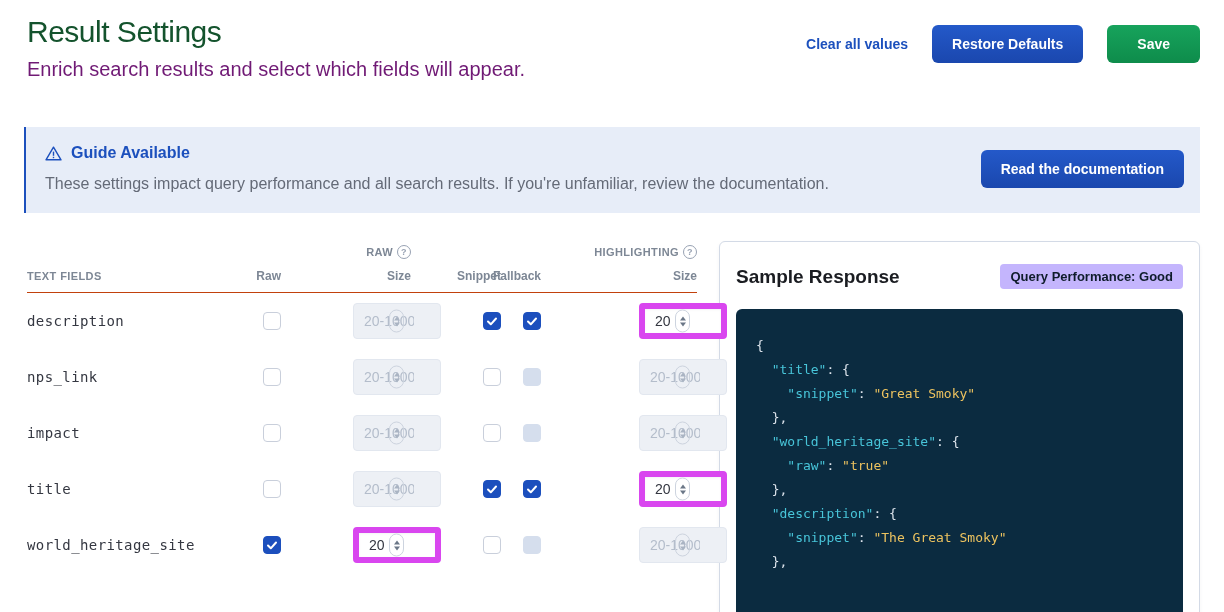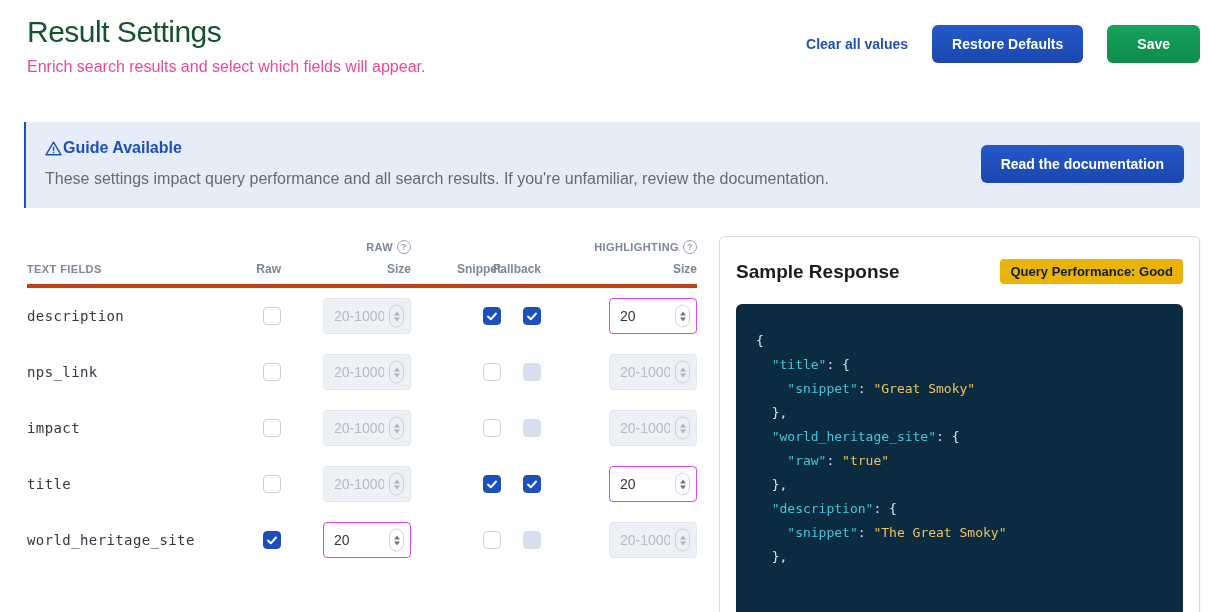--- a/index.html
+++ b/index.html
@@ -5,86 +5,86 @@
   * { margin:0; padding:0; box-sizing:border-box; }
   html,body { width:1224px; height:612px; overflow:hidden; background:#fff;
     font-family:"Liberation Sans", sans-serif; color:#343741; }
 
   .page { width:1224px; height:612px; position:relative; }
 
   
   .hdr { display:flex; justify-content:space-between; align-items:flex-start;
          padding:15px 24px 0 27px; }
   .hdr-title { font-size:30px; font-weight:500; color:#14532d; letter-spacing:-0.5px; }
-  .hdr-sub { margin-top:9px; font-size:16px; color:#ec4899; }
+  .hdr-sub { margin-top:9px; font-size:20px; color:#701a75; }
   .hdr-actions { display:flex; align-items:center; gap:24px; margin-top:10px; }
   .lnk { color:#1c50bd; font-weight:700; font-size:14px; text-decoration:none; cursor:pointer; white-space:nowrap; }
   .btn { display:inline-flex; align-items:center; justify-content:center;
          height:38px; border:none; border-radius:6px; font-weight:700; font-size:14px;
          color:#fff; cursor:pointer; font-family:"Liberation Sans", sans-serif; }
   .btn-blue { background:linear-gradient(180deg,#2459c9,#1a47ae); padding:0 20px; }
   .btn-green { background:linear-gradient(180deg,#17a35c,#0e8c4b); padding:12px 30px; }
 
   
   .callout { margin:46px 24px 0 24px; background:#e7edf8; border-left:2px solid #1c50bd;
              padding:17px 16px 20px 19px; display:flex; justify-content:space-between; align-items:center; }
   .callout-txt { }
-  .callout-title { display:flex; align-items:center; gap:1px; color:#1c50bd; font-size:16px; font-weight:600;text-align:center; }
+  .callout-title { display:flex; align-items:center; gap:9px; color:#1c50bd; font-size:16px; font-weight:600;text-align:center; }
   .callout-title svg { display:block; }
   .callout-body { margin-top:13px; font-size:16px; color:#646a77; }
   .callout .btn-blue { flex:0 0 auto; margin-left:34px; }
 
   
   .content { display:flex; justify-content:space-between; align-items:flex-start;
              padding:28px 24px 0 27px; }
 
   
   .tbl { width:670px; }
   .grid { display:grid; grid-template-columns:220px 34px 130px 90px 40px 156px; align-items:center; }
   .ghead { height:22px; }
   .gcell { display:flex; align-items:center; justify-content:flex-end; white-space:nowrap; }
   .group-label { font-size:11px; font-weight:700; letter-spacing:0.4px; color:#7d8795; display:flex; align-items:center; gap:4px; }
   .qicon { width:14px; height:14px; border:1px solid #98a2b3; border-radius:50%;
            font-size:9px; font-weight:700; color:#98a2b3; display:inline-flex; align-items:center; justify-content:center; }
-  .subhead { height:30px; border-bottom:4px solid #c2410c; padding-bottom:4px; }
+  .subhead { height:30px; border-bottom:1px solid #c2410c; padding-bottom:4px; }
   .col-label { font-size:12px; font-weight:700; color:#7d8795; }
   .col-first { justify-content:flex-start; font-size:11px; letter-spacing:0.4px; }
   .trow { height:56px; }
   .fname { font-family:"DejaVu Sans Mono", monospace; font-size:14px; color:#343741; }
 
   
   .cb { width:18px; height:18px; border-radius:4px; display:inline-flex; align-items:center; justify-content:center; }
   .cb-unchecked { background:#fff; border:1px solid #c9cfdb; }
   .cb-checked { background:#1c4fbd; border:1px solid #1c4fbd; }
   .cb-disabled { background:#d5deed; border:1px solid #d5deed; }
 
   
   .num { position:relative; width:88px; height:36px; border-radius:4px; }
   .num input { width:100%; height:100%; border-radius:4px; padding:0 26px 0 10px;
-               font-size:14px; font-family:"Liberation Sans", sans-serif; outline:none; }
-  .num-on input { background:#fff; border:1px solid #d946ef; color:#343741;
+               font-size:14px; font-family:"Liberation Sans", sans-serif; outline:none;margin-left:30px; }
+  .num-on input { background:#fff; border:6px solid #d946ef; color:#343741;
                   box-shadow:inset 0 1px 2px rgba(100,110,130,0.08); }
   .num-off input { background:#edf0f5; border:1px solid #e2e7ef; color:#a9b4c4; }
   .num-off input::placeholder { color:#b4bdcb; }
   .spin { position:absolute; right:7px; top:50%; transform:translateY(-50%);
           width:15px; height:23px; border-radius:8px; display:flex; flex-direction:column;
           align-items:center; justify-content:center; gap:2px; }
   .num-on .spin { background:#fff; border:1px solid #cdd4df; }
   .num-off .spin { background:transparent; border:1px solid #ccd3de; }
   .tri-up { width:0; height:0; border-left:3px solid transparent; border-right:3px solid transparent; border-bottom:4px solid #6b7787; }
   .tri-dn { width:0; height:0; border-left:3px solid transparent; border-right:3px solid transparent; border-top:4px solid #6b7787; }
   .num-off .tri-up { border-bottom-color:#aab4c3; }
   .num-off .tri-dn { border-top-color:#aab4c3; }
 
   
   .card { width:481px; border:1px solid #d3dae6; border-radius:6px; background:#fff;
           box-shadow:0 2px 4px rgba(50,60,80,0.05); padding:22px 16px 16px 16px; height:500px; }
   .card-top { display:flex; justify-content:space-between; align-items:center; }
   .card-title { font-size:19px; font-weight:700; color:#1a1c21; }
-  .badge { background:#eab308; color:#0f1c2b; font-size:13px; font-weight:600;
+  .badge { background:#c4b5fd; color:#0f1c2b; font-size:13px; font-weight:600;
            padding:5px 10px; border-radius:4px; white-space:nowrap; }
   .search { margin-top:22px; position:relative; width:402px; height:40px; }
   .search input { width:100%; height:100%; border:1px solid #ccd3de; border-radius:4px;
                   padding:0 12px 0 38px; font-size:15px; color:#343741; outline:none;
                   font-family:"Liberation Sans", sans-serif; }
   .search input::placeholder { color:#9aa5b5; }
   .search svg { position:absolute; left:12px; top:12px; }
   .code { margin-top:20px; background:#0b2b40; border-radius:6px; padding:25px 20px;
           height:330px; font-family:"DejaVu Sans Mono", monospace; font-size:13px;
           line-height:24px; white-space:pre; overflow:hidden; }

